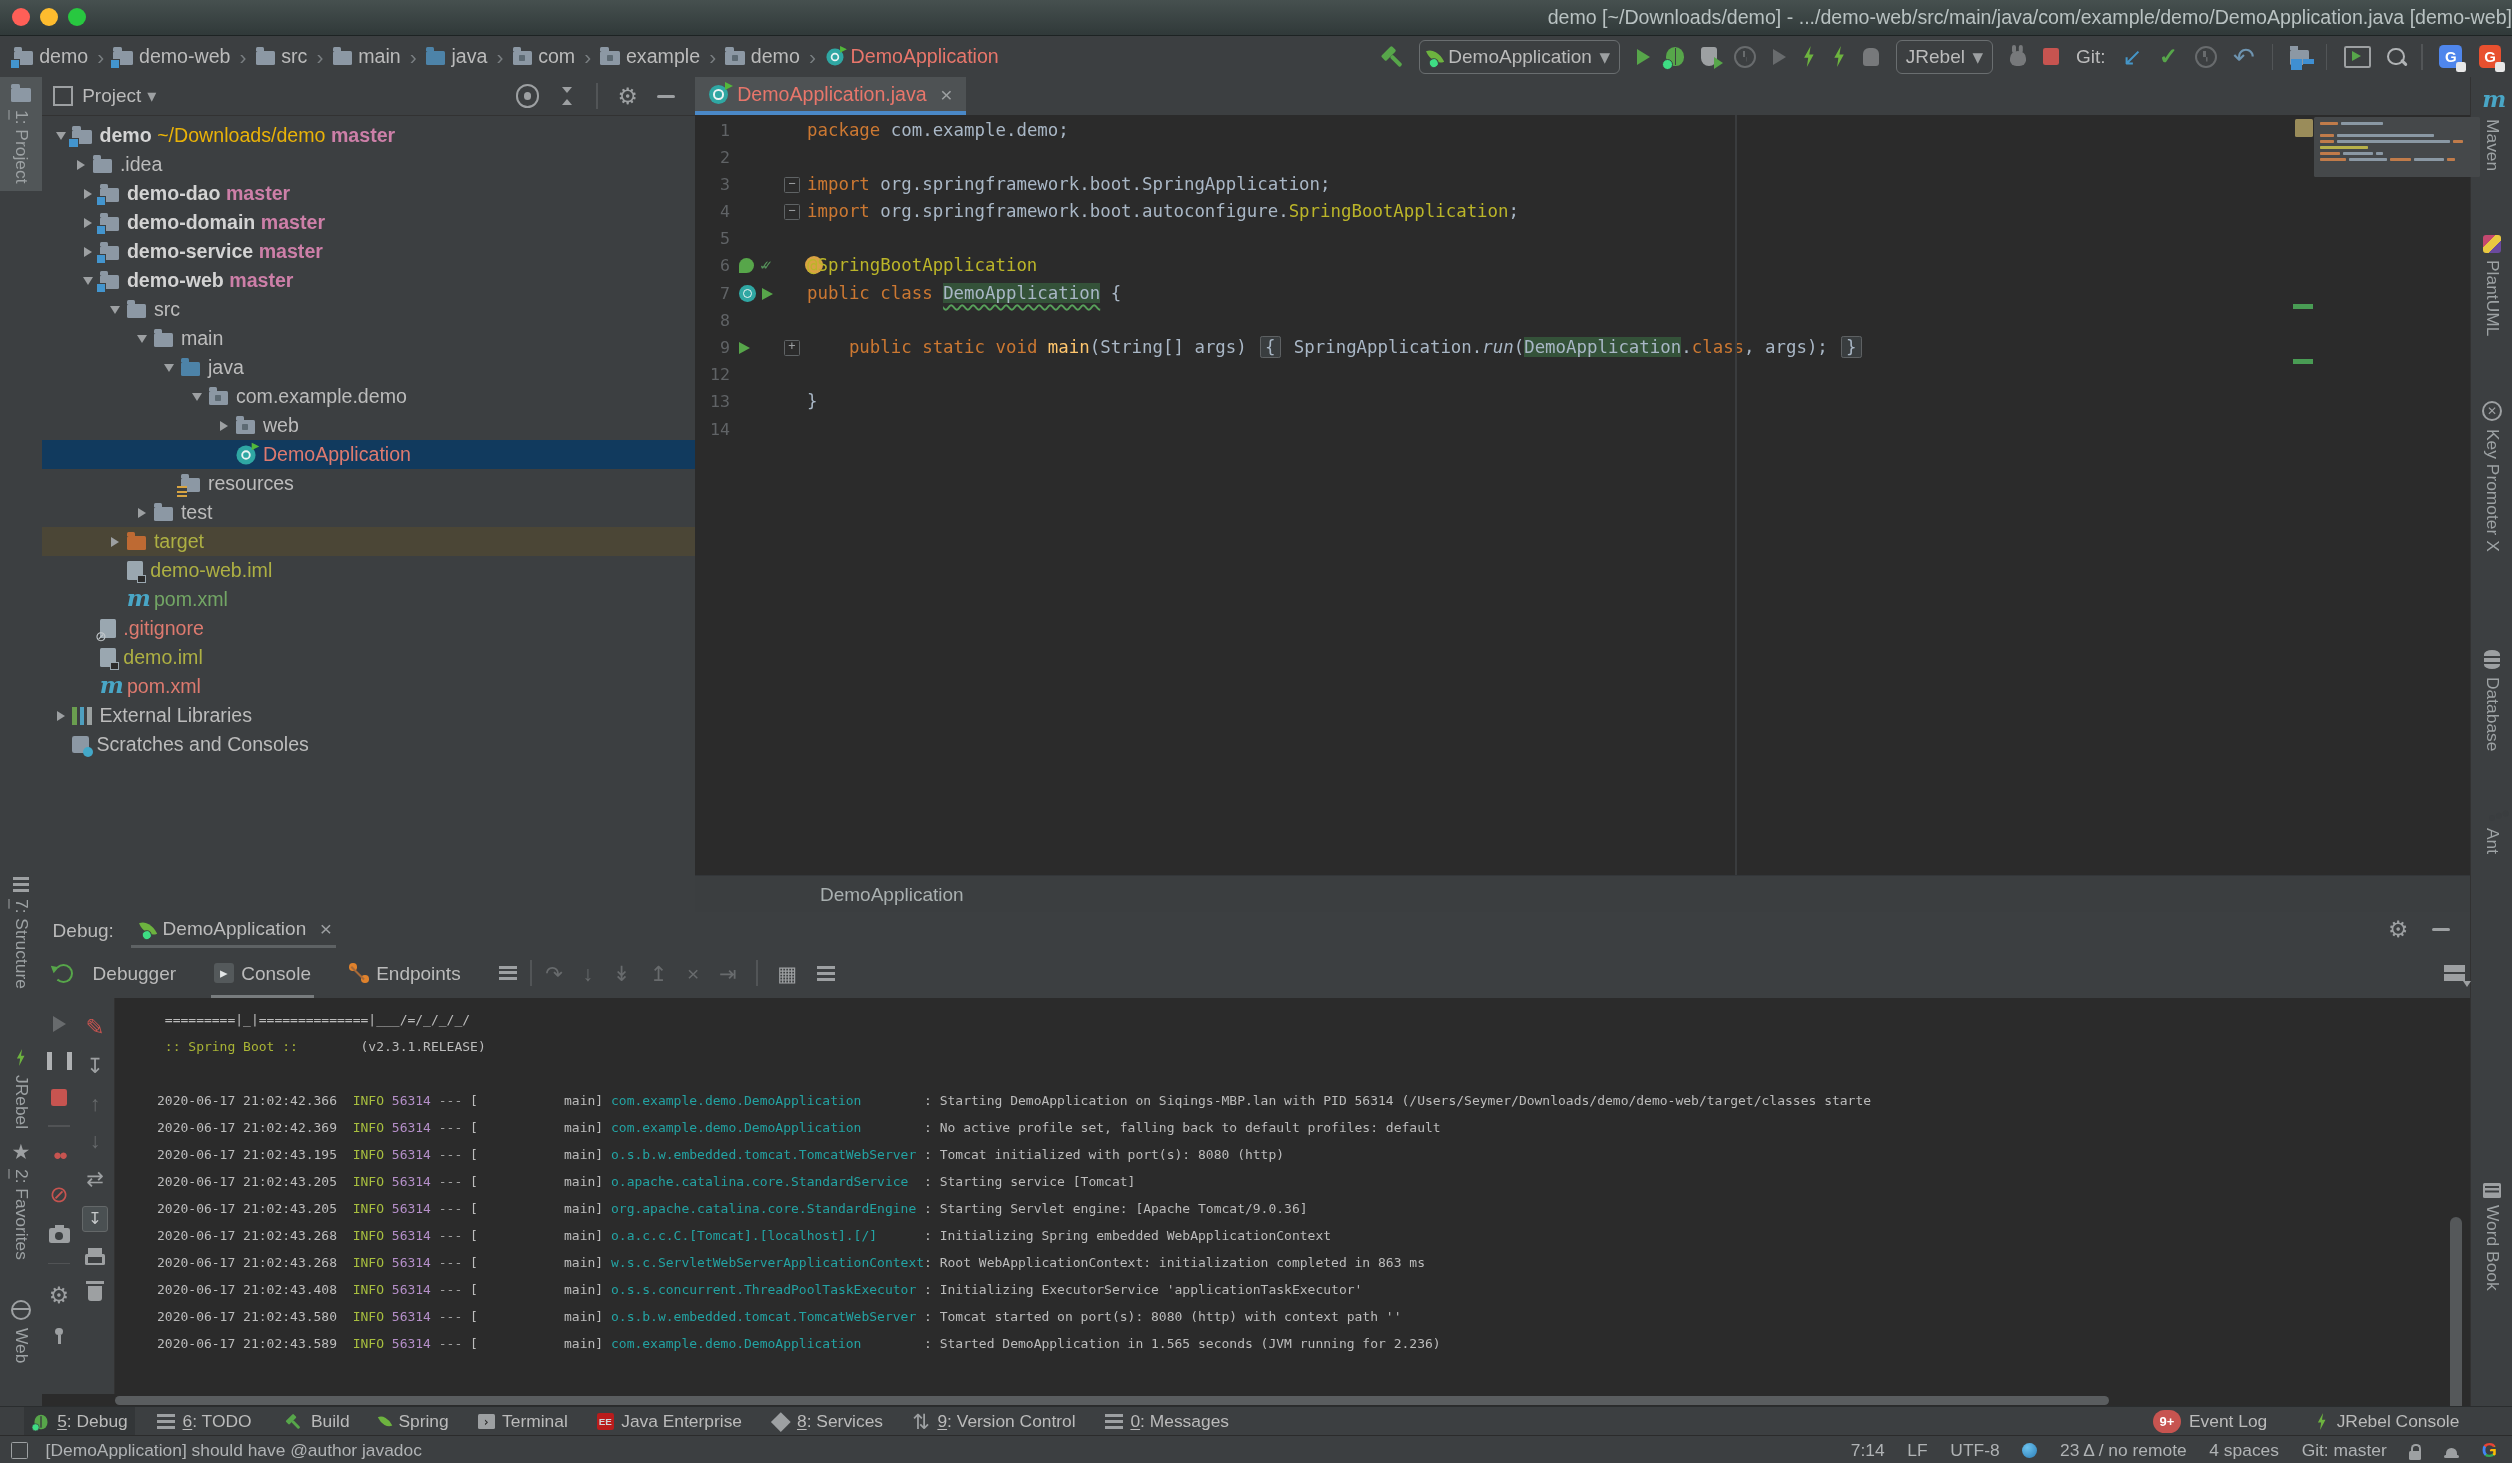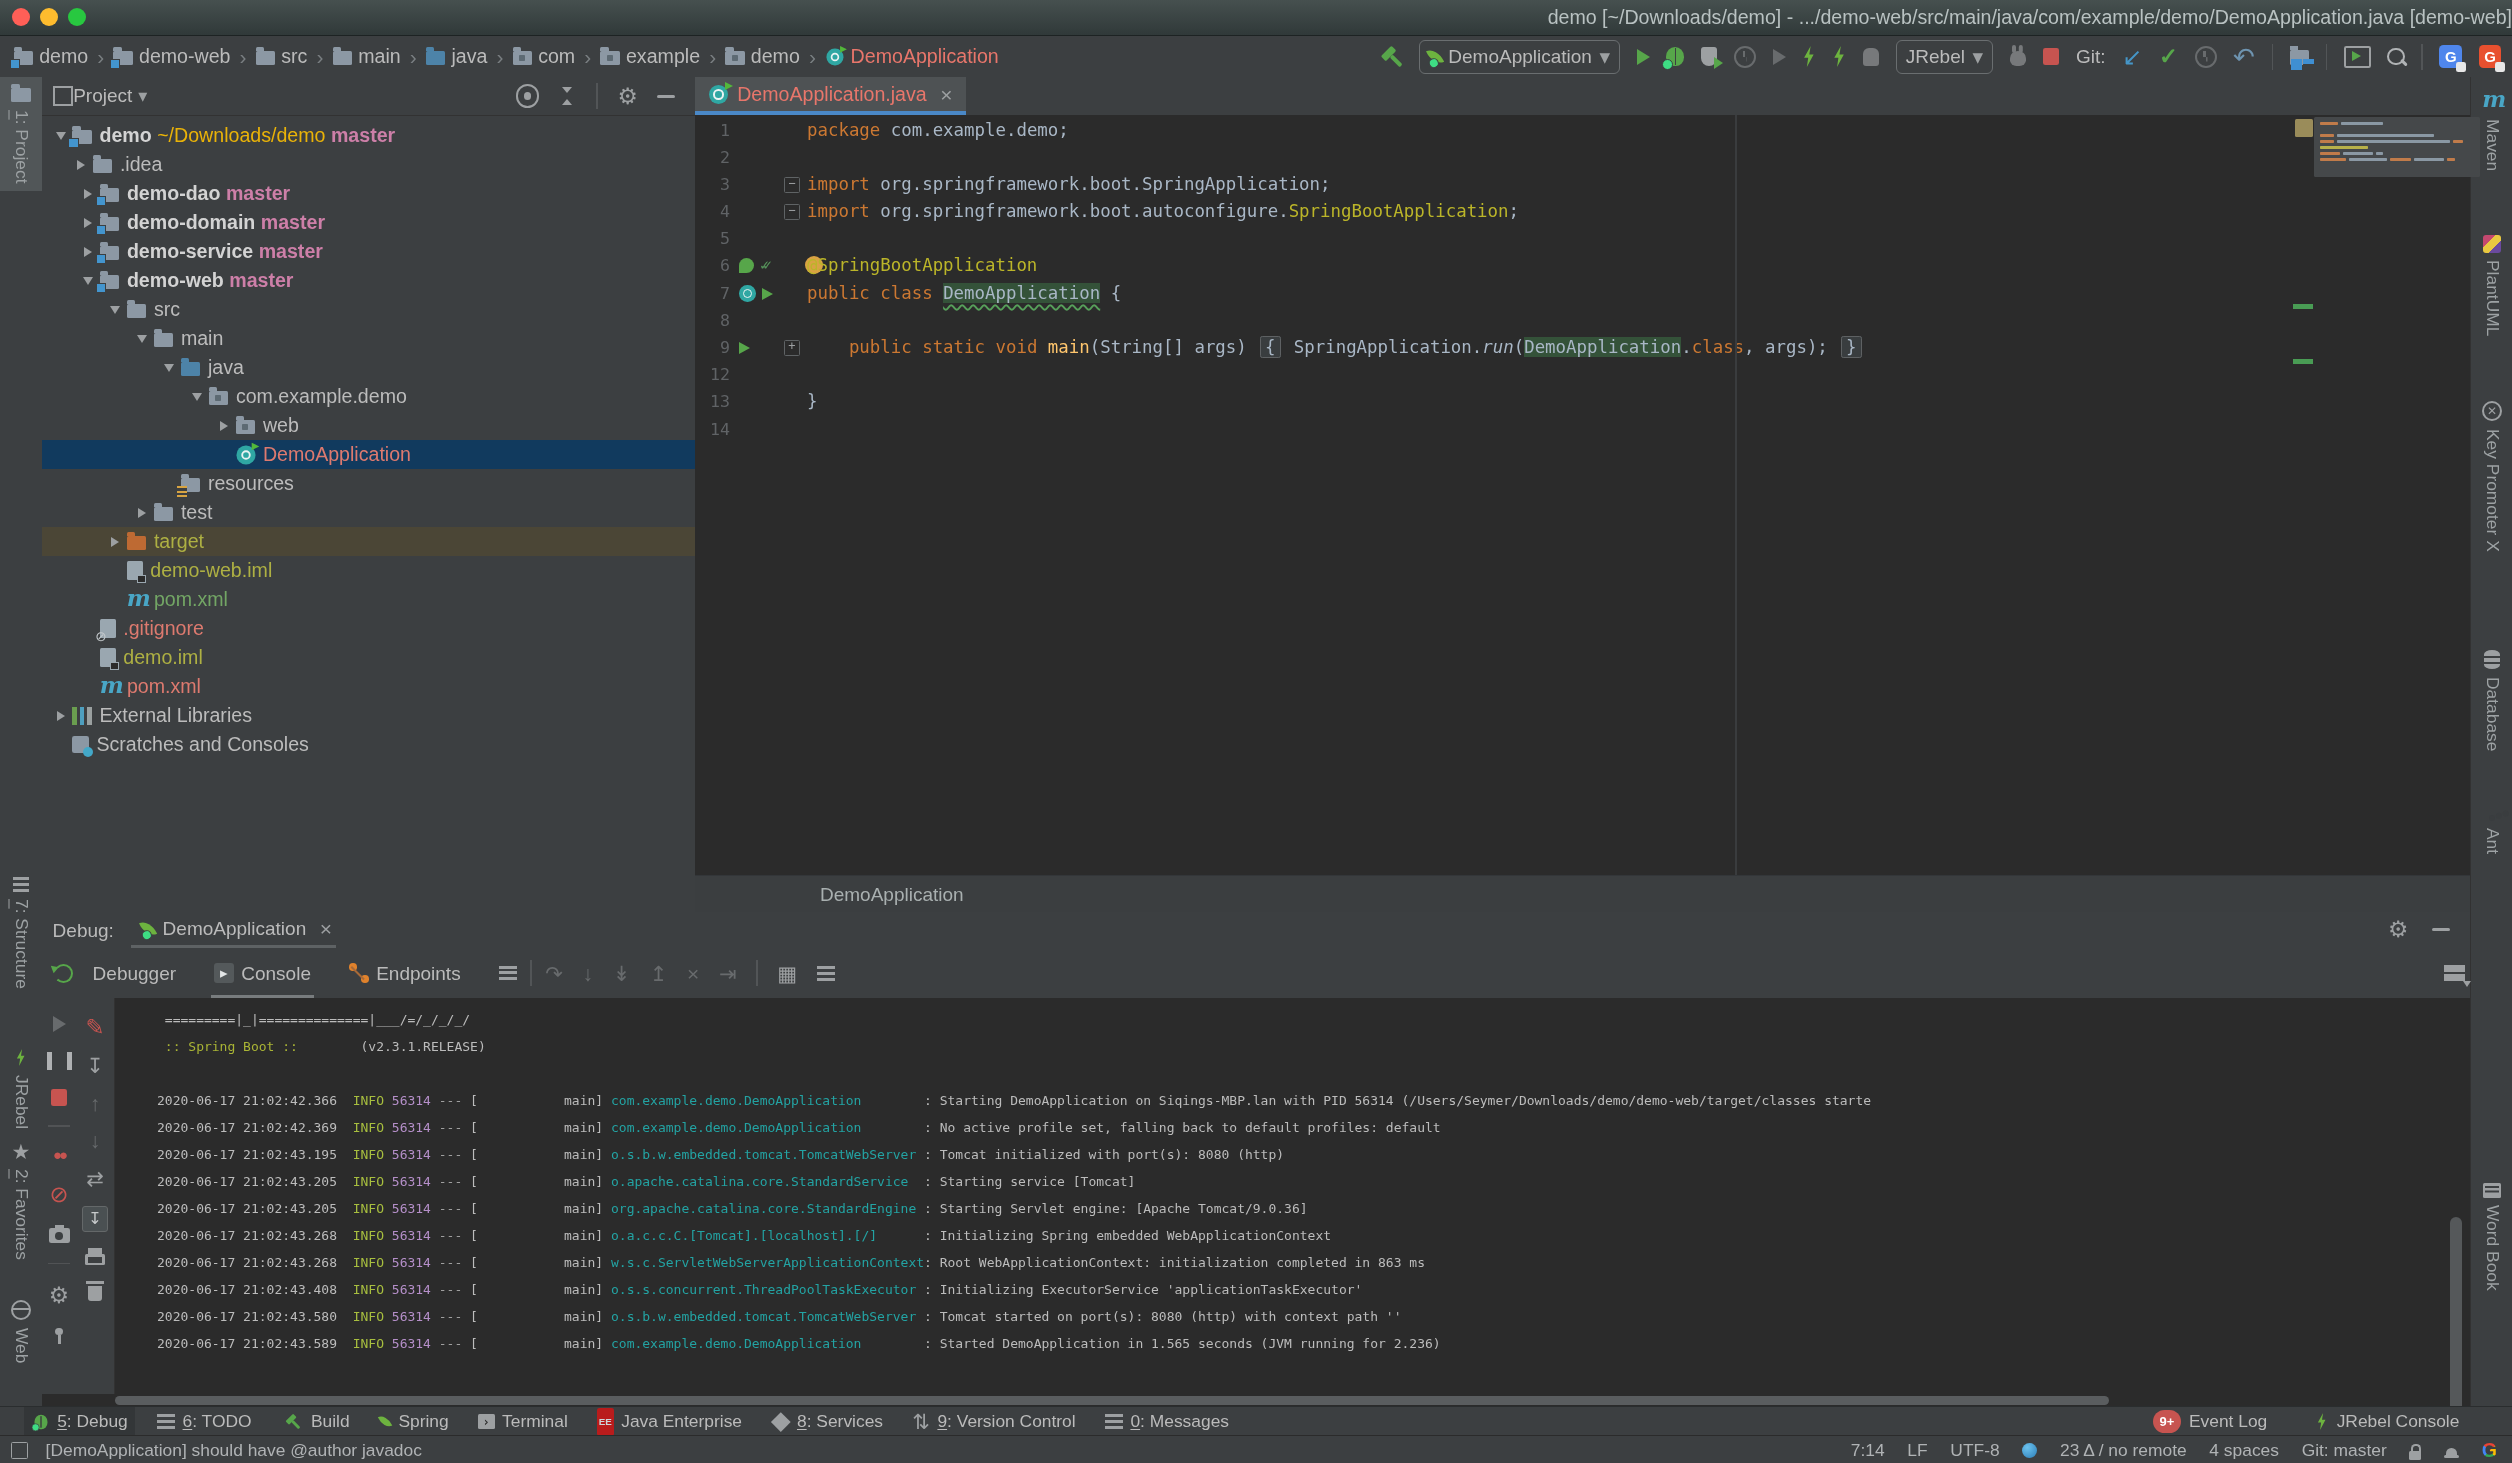--- a/index.html
+++ b/index.html
@@ -33,21 +33,21 @@
   #stripe-left,#stripe-right{position:absolute;top:77px;height:1329px;width:42px;background:#3c3f41;}
   #stripe-left{left:0;border-right:1.5px solid #323232;}
   #stripe-right{left:2470px;border-left:1.5px solid #323232;}
   .stripe-item{position:absolute;left:0;width:42px;display:flex;flex-direction:column;align-items:center;gap:7.6px;padding:7.6px 0;cursor:default;}
   .stripe-item.active{background:#515658;}
   .stripe-label{writing-mode:vertical-rl;font-size:17.4px;color:#9da2a4;white-space:nowrap;}
 
   
   #project-panel{position:absolute;left:42px;top:77px;width:653px;height:835px;background:#3c3f41;border-right:1.5px solid #323232;}
   #project-header{position:absolute;left:0;top:0;width:100%;height:38px;display:flex;align-items:center;font-size:19px;color:#bbbbbb;border-bottom:1.5px solid #323232;}
-  #project-header .title{}
+  #project-header .title{margin-left:9px;}
   #ph-right{position:absolute;right:19.6px;display:flex;align-items:center;gap:19.6px;}
   #tree{position:absolute;left:0;top:44px;width:100%;}
   .trow{height:29px;display:flex;align-items:center;font-size:19.6px;color:#bcbcbc;white-space:nowrap;cursor:default;}
   .trow.sel{background:#113a5e;}
   .trow.tgt{background:#4b4636;}
   .tr-arrow{width:22.7px;display:inline-flex;justify-content:center;flex:none;}
   .arr-c{width:0;height:0;border-left:8.3px solid #9da0a2;border-top:5.3px solid transparent;border-bottom:5.3px solid transparent;}
   .arr-o{width:0;height:0;border-top:8.3px solid #9da0a2;border-left:5.3px solid transparent;border-right:5.3px solid transparent;}
   .tr-label{margin-left:7.6px;}
   .p-bold{font-weight:bold;color:#d3d3d3;}
@@ -133,21 +133,21 @@
   .i-print::after{content:'';position:absolute;left:3px;top:3px;width:13.6px;height:6px;background:#3c3f41;}
   .i-trash{width:13.6px;height:15px;background:#9da0a2;border-radius:0 0 3px 3px;margin-top:4.5px;}
   .i-trash::before{content:'';position:absolute;top:-4.5px;left:-2.3px;width:18px;height:3px;background:#9da0a2;}
   .i-scrollend{width:24px;height:24px;background:#4a5052;border:1.5px solid #646869;border-radius:3px;display:inline-flex;align-items:center;justify-content:center;color:#c7cacb;font-size:16.6px;}
   .i-layout{width:21px;height:16.6px;background:linear-gradient(#9da0a2 0 6.8px,transparent 6.8px 9px,#9da0a2 9px 100%);}
   .i-layout::after{content:'';position:absolute;right:-6px;bottom:-6px;border-top:6px solid #9da0a2;border-left:4.5px solid transparent;border-right:4.5px solid transparent;}
   .i-gear-sm{font-size:22.7px;color:#9da0a2;line-height:1;}
   .i-leaf{width:12px;height:16.6px;background:#6db33f;border-radius:0 100% 0 100%;transform:rotate(-25deg);}
   .i-leaf.dot::after{content:'';position:absolute;left:-3px;bottom:-2.3px;width:8.3px;height:8.3px;background:#3edd84;border-radius:50%;border:1.5px solid #3c3f41;}
   .i-term{width:16.6px;height:15px;background:#9da0a2;border-radius:1.5px;color:#2b2b2b;font:bold 12px "DejaVu Sans Mono",monospace;display:inline-flex;align-items:center;justify-content:center;}
-  .i-jee{width:16.6px;height:28px;background:#b91c1c;border-radius:2.3px;color:#cfd6da;font:bold 9.8px "Liberation Sans",sans-serif;display:inline-flex;align-items:center;justify-content:center;}
+  .i-jee{width:16.6px;height:17px;background:#b91c1c;border-radius:2.3px;color:#cfd6da;font:bold 9.8px "Liberation Sans",sans-serif;display:inline-flex;align-items:center;justify-content:center;}
   .i-services{width:13.6px;height:13.6px;background:#9da0a2;transform:rotate(45deg);margin:2.3px;}
   .i-badge{min-width:22.7px;height:22.7px;border-radius:12px;background:#c75450;color:#fff;font:bold 13px "Liberation Sans",sans-serif;display:inline-flex;align-items:center;justify-content:center;padding:0 3px;}
   .i-lock{width:12px;height:9px;background:#9da0a2;border-radius:1.5px;margin-top:9px;}
   .i-lock::before{content:'';position:absolute;left:1.5px;top:-6.8px;width:6px;height:6.8px;border:2.3px solid #9da0a2;border-bottom:none;border-radius:4.5px 4.5px 0 0;}
   .i-spy{width:15px;height:3.8px;background:#9da0a2;border-radius:1.5px;margin-top:12px;}
   .i-spy::before{content:'';position:absolute;left:2.3px;top:-6.8px;width:10.6px;height:6.8px;background:#9da0a2;border-radius:5.3px 5.3px 0 0;}
   .i-google{font:bold 19.6px "Liberation Sans",sans-serif;background:conic-gradient(from -45deg,#ea4335 0 25%,#fbbc05 25% 50%,#34a853 50% 75%,#4285f4 75% 100%);-webkit-background-clip:text;background-clip:text;color:transparent;}
   .i-bluedot{width:15px;height:15px;border-radius:50%;background:radial-gradient(circle at 35% 30%,#6cc2ee,#2c7eb8);}
   .i-plantuml{width:18px;height:18px;border-radius:3px;background:linear-gradient(135deg,#c4486f 0 35%,#e8c840 35% 65%,#6a4a9e 65% 100%);}
   .i-kpx{width:16.6px;height:16.6px;border:2.3px solid #9da0a2;border-radius:50%;color:#9da0a2;font-size:12px;display:inline-flex;align-items:center;justify-content:center;}

